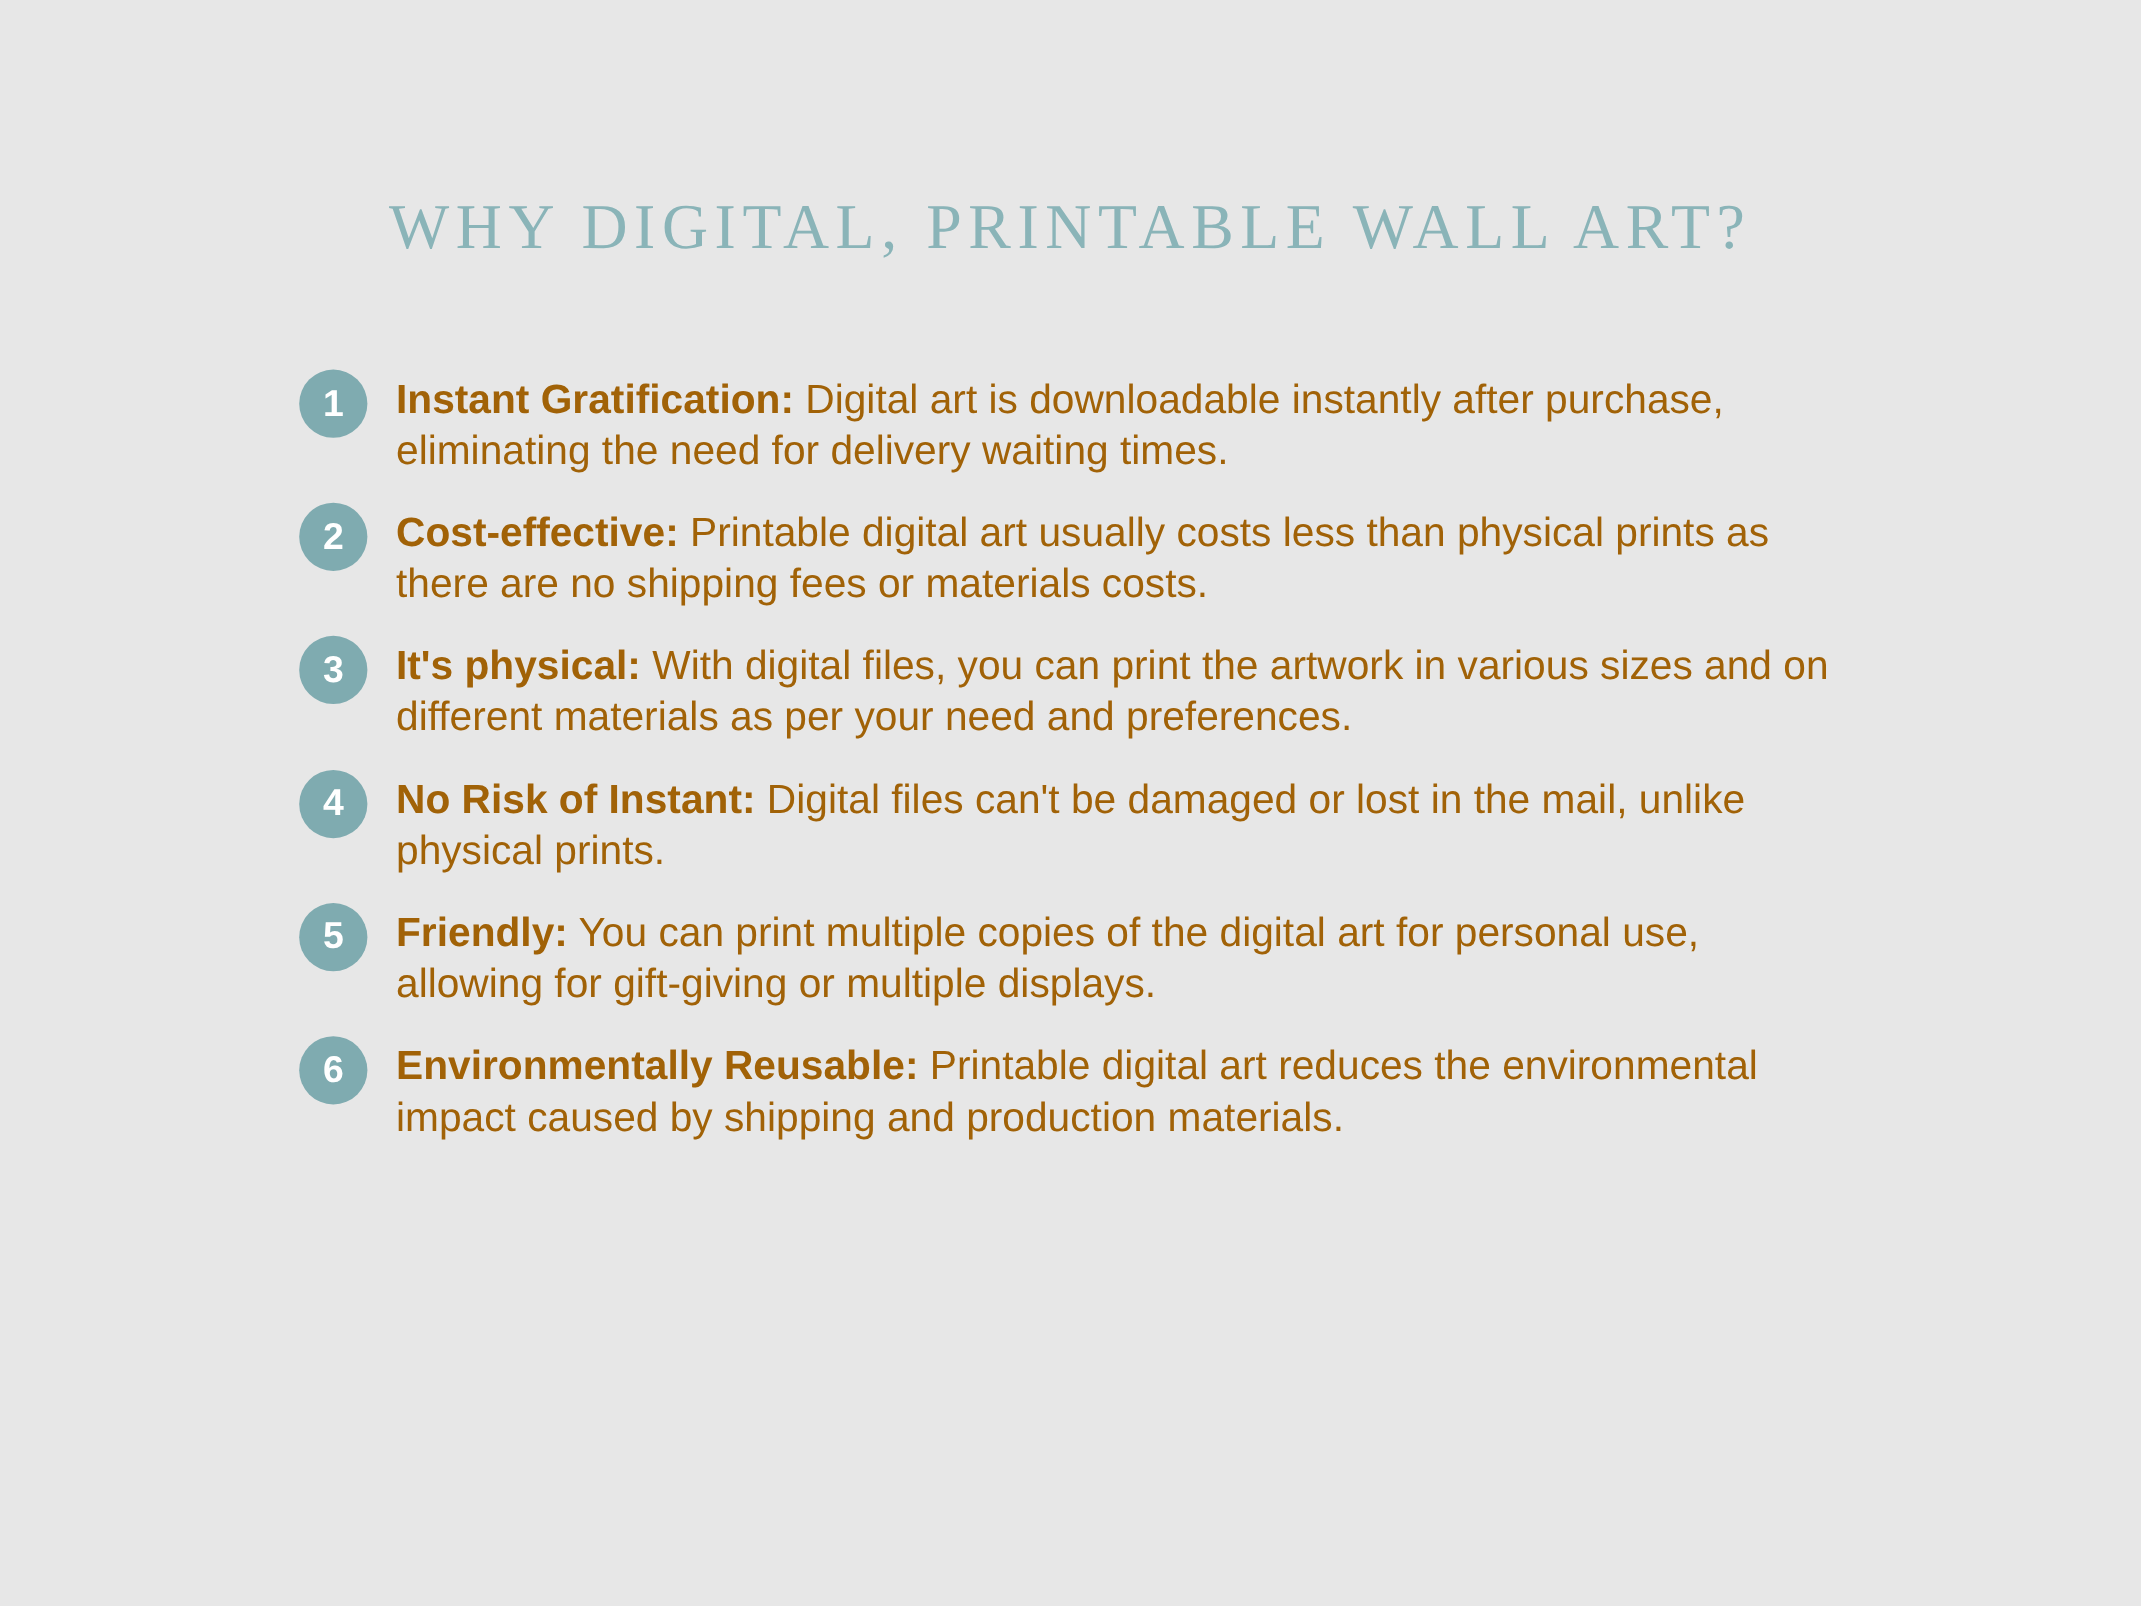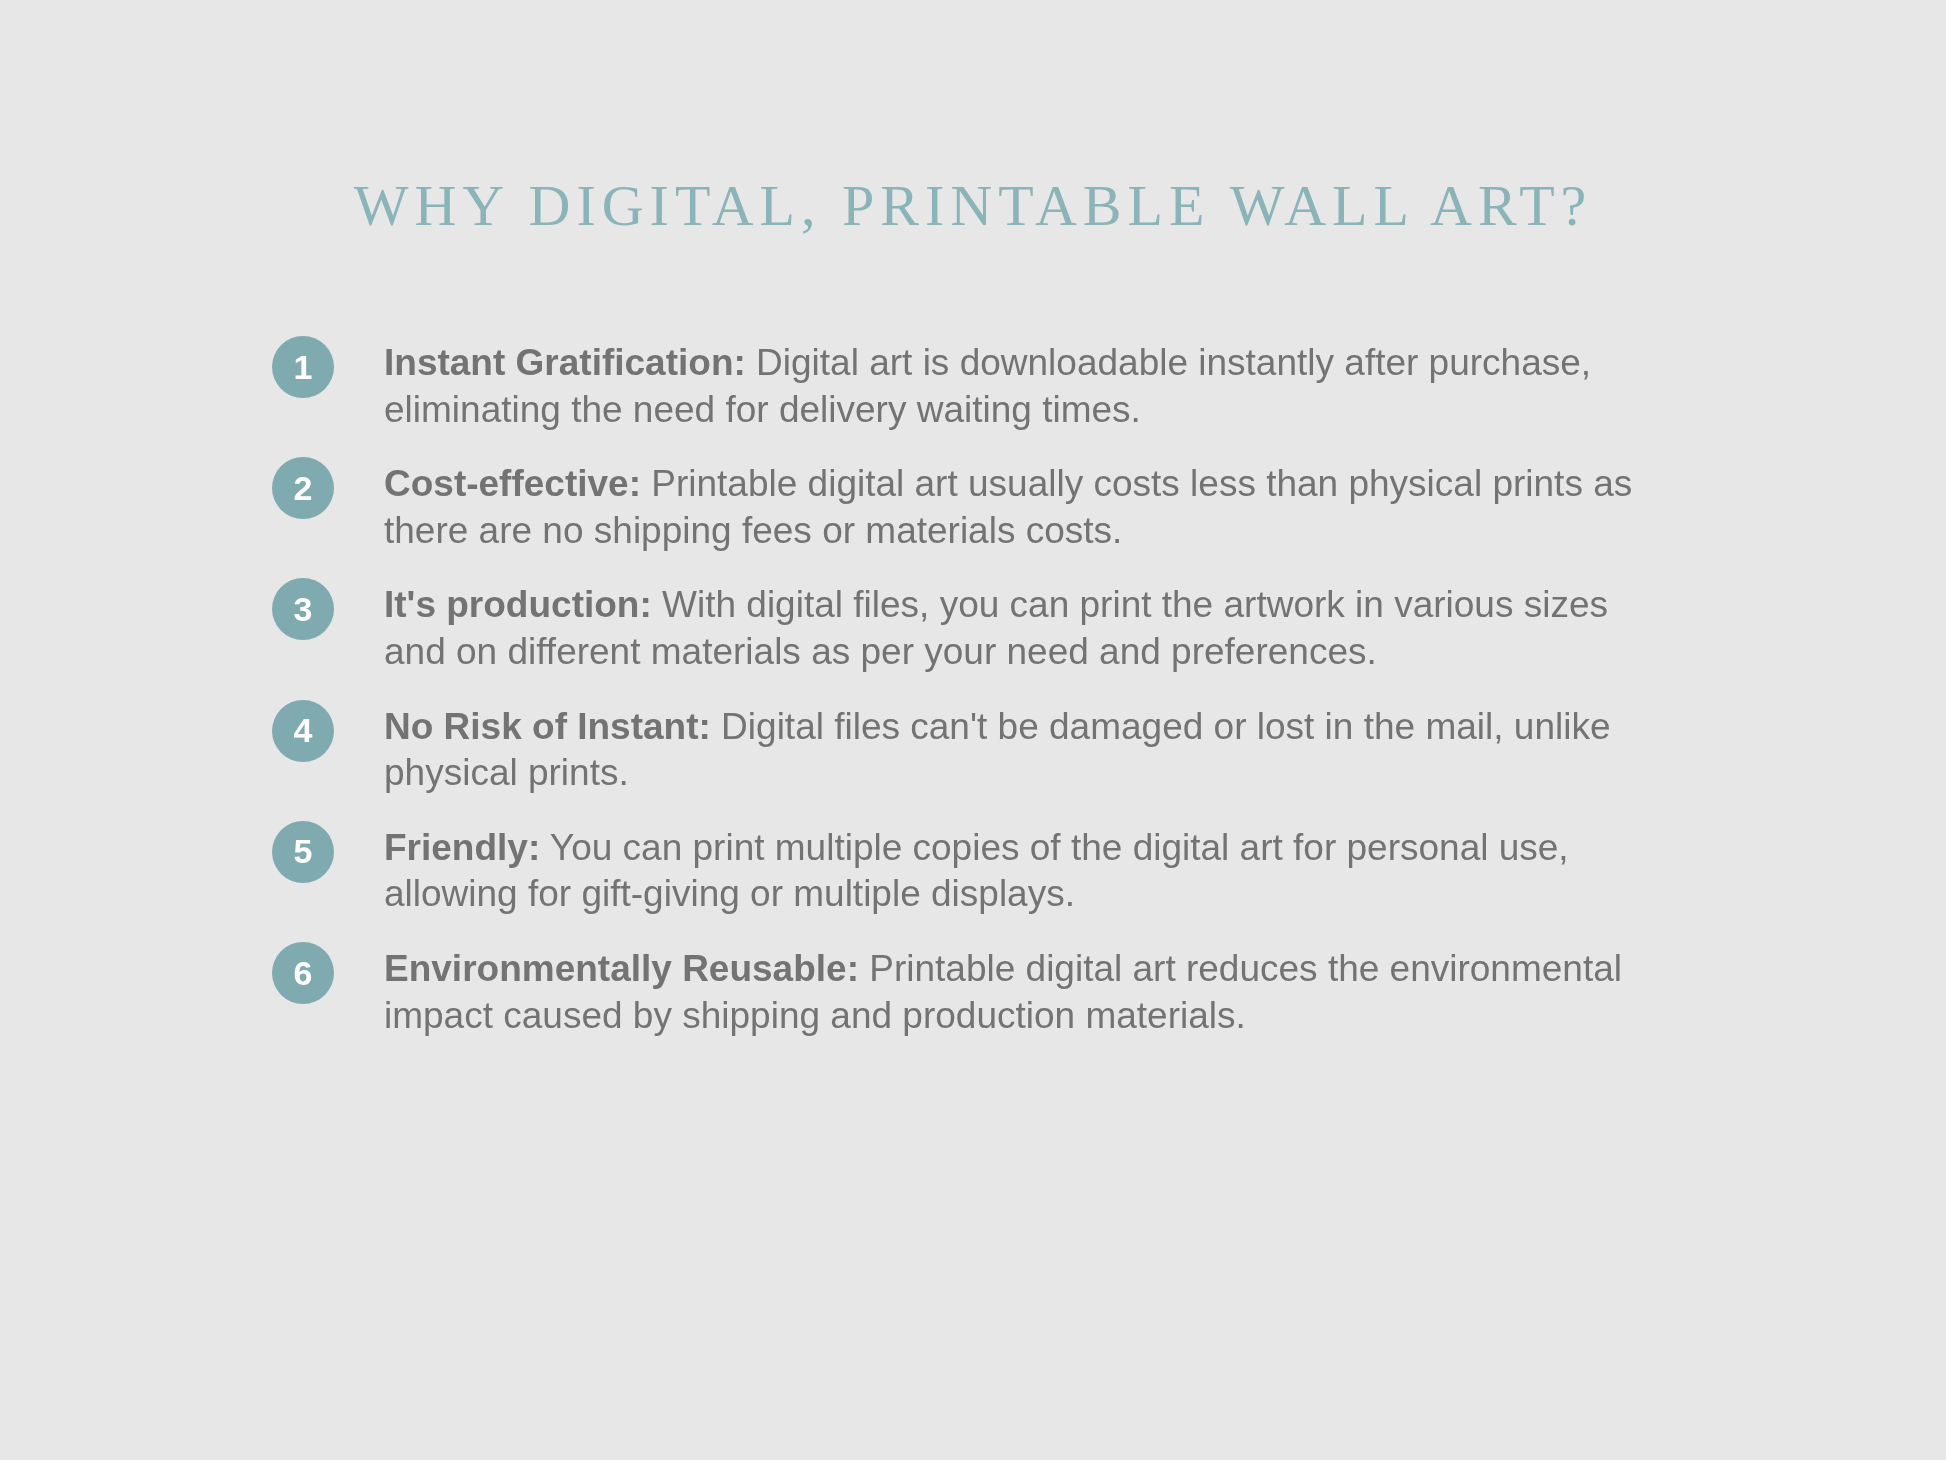--- a/index.html
+++ b/index.html
@@ -56,24 +56,23 @@
     display: flex;
     align-items: center;
     justify-content: center;
     margin-right: 26px;
     margin-top: -4px;
     font-family: "Liberation Sans", sans-serif;
   }
   .text {
     font-size: 37px;
     line-height: 1.26;
-    color: #737373;
+    color: #a16207;
     font-family: "Liberation Sans", sans-serif;
     max-width: 1320px;
-    margin-left: 24px;
   }
   .text b {
     font-weight: 700;
   }
 </style>
 </head>
 <body>
 
 <div class="page">
 
@@ -86,21 +85,21 @@
       <div class="text"><b>Instant Gratification:</b><span> Digital art is downloadable instantly after purchase, eliminating the need for delivery waiting times.</span></div>
     </div>
 
     <div class="item">
       <div class="badge">2</div>
       <div class="text"><b>Cost-effective:</b><span> Printable digital art usually costs less than physical prints as there are no shipping fees or materials costs.</span></div>
     </div>
 
     <div class="item">
       <div class="badge">3</div>
-      <div class="text"><b>It's production:</b><span> With digital files, you can print the artwork in various sizes and on different materials as per your need and preferences.</span></div>
+      <div class="text"><b>It's physical:</b><span> With digital files, you can print the artwork in various sizes and on different materials as per your need and preferences.</span></div>
     </div>
 
     <div class="item">
       <div class="badge">4</div>
       <div class="text"><b>No Risk of Instant:</b><span> Digital files can't be damaged or lost in the mail, unlike physical prints.</span></div>
     </div>
 
     <div class="item">
       <div class="badge">5</div>
       <div class="text"><b>Friendly:</b><span> You can print multiple copies of the digital art for personal use, allowing for gift-giving or multiple displays.</span></div>

